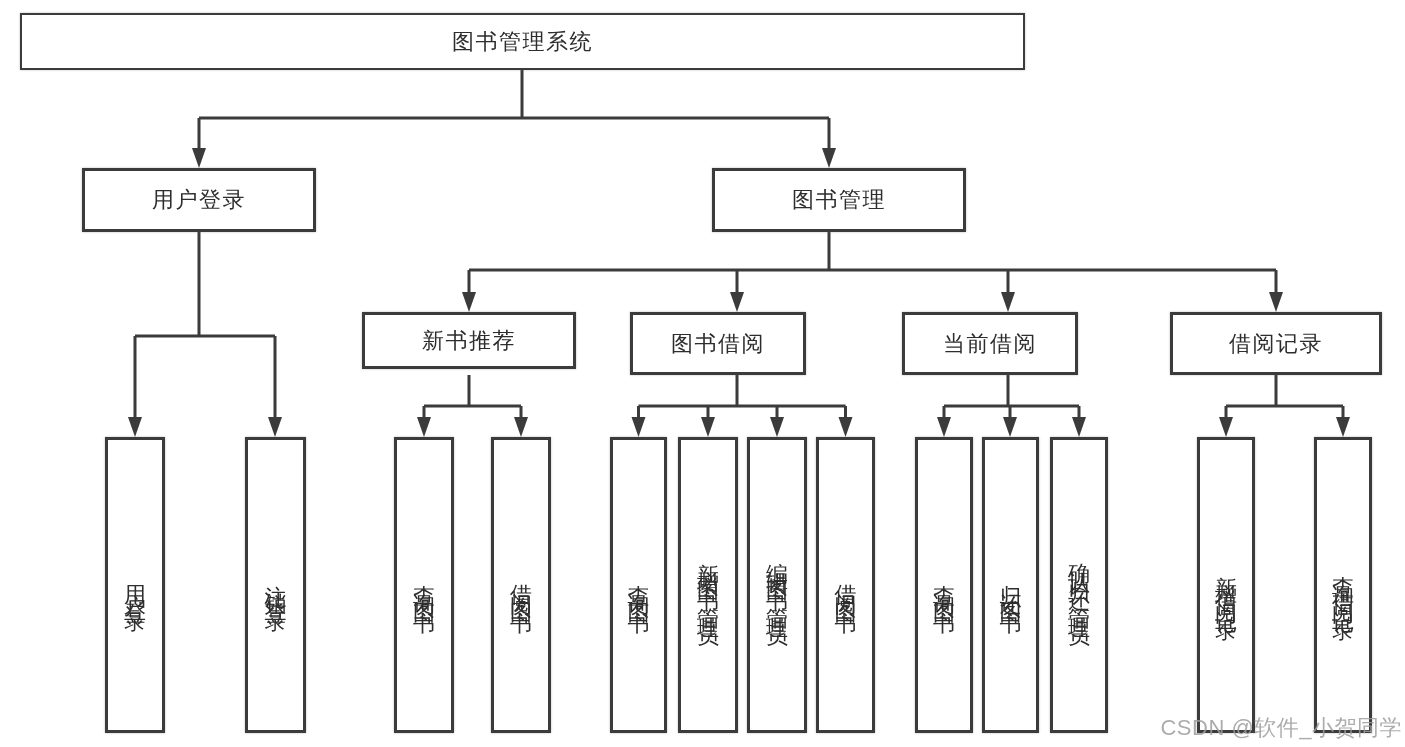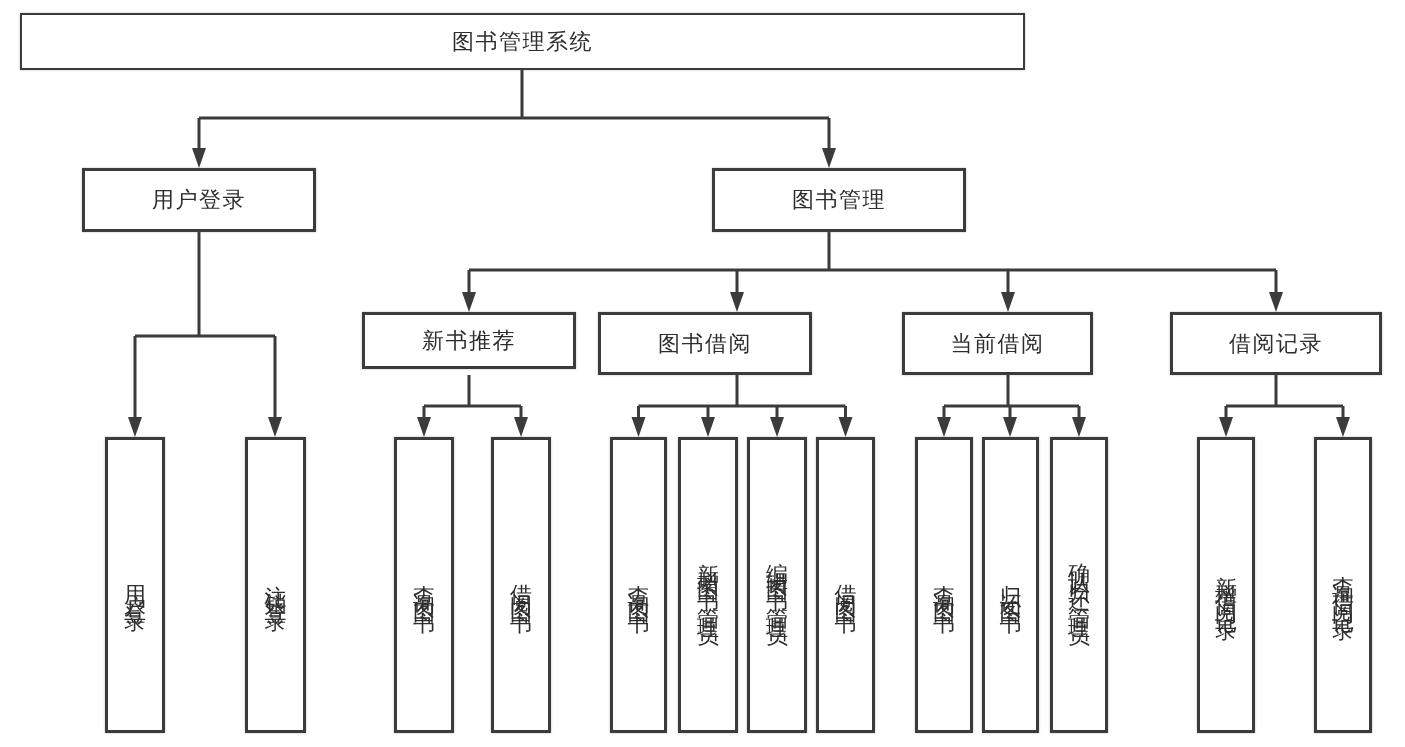--- a/index.html
+++ b/index.html
@@ -83,24 +83,24 @@
   <div class="node hnode" style="left:82px;top:168px;width:234px;height:64px">
     <span>用户登录</span>
   </div>
   <div class="node hnode" style="left:712px;top:168px;width:254px;height:64px">
     <span>图书管理</span>
   </div>
 
   <div class="node hnode" style="left:362px;top:312px;width:214px;height:57px">
     <span>新书推荐</span>
   </div>
-  <div class="node hnode" style="left:598px;top:312px;width:214px;height:63px">
+  <div class="node hnode" style="left:630px;top:312px;width:176px;height:63px">
     <span>图书借阅</span>
   </div>
-  <div class="node hnode" style="left:902px;top:312px;width:191px;height:63px">
+  <div class="node hnode" style="left:902px;top:312px;width:176px;height:63px">
     <span>当前借阅</span>
   </div>
   <div class="node hnode" style="left:1170px;top:312px;width:212px;height:63px">
     <span>借阅记录</span>
   </div>
 
   <div class="node vnode" style="left:105px;top:437px;width:60px;height:296px">
     <span>用户登录</span>
   </div>
   <div class="node vnode" style="left:245px;top:437px;width:61px;height:296px">
@@ -137,14 +137,15 @@
     <span>确认归还（管理员）</span>
   </div>
 
   <div class="node vnode" style="left:1197px;top:437px;width:58px;height:296px">
     <span>新增借阅记录</span>
   </div>
   <div class="node vnode" style="left:1314px;top:437px;width:58px;height:296px">
     <span>查询借阅记录</span>
   </div>
 
+  <div class="watermark">CSDN @软件_小贺同学</div>
 
 </div>
 
 </body></html>

